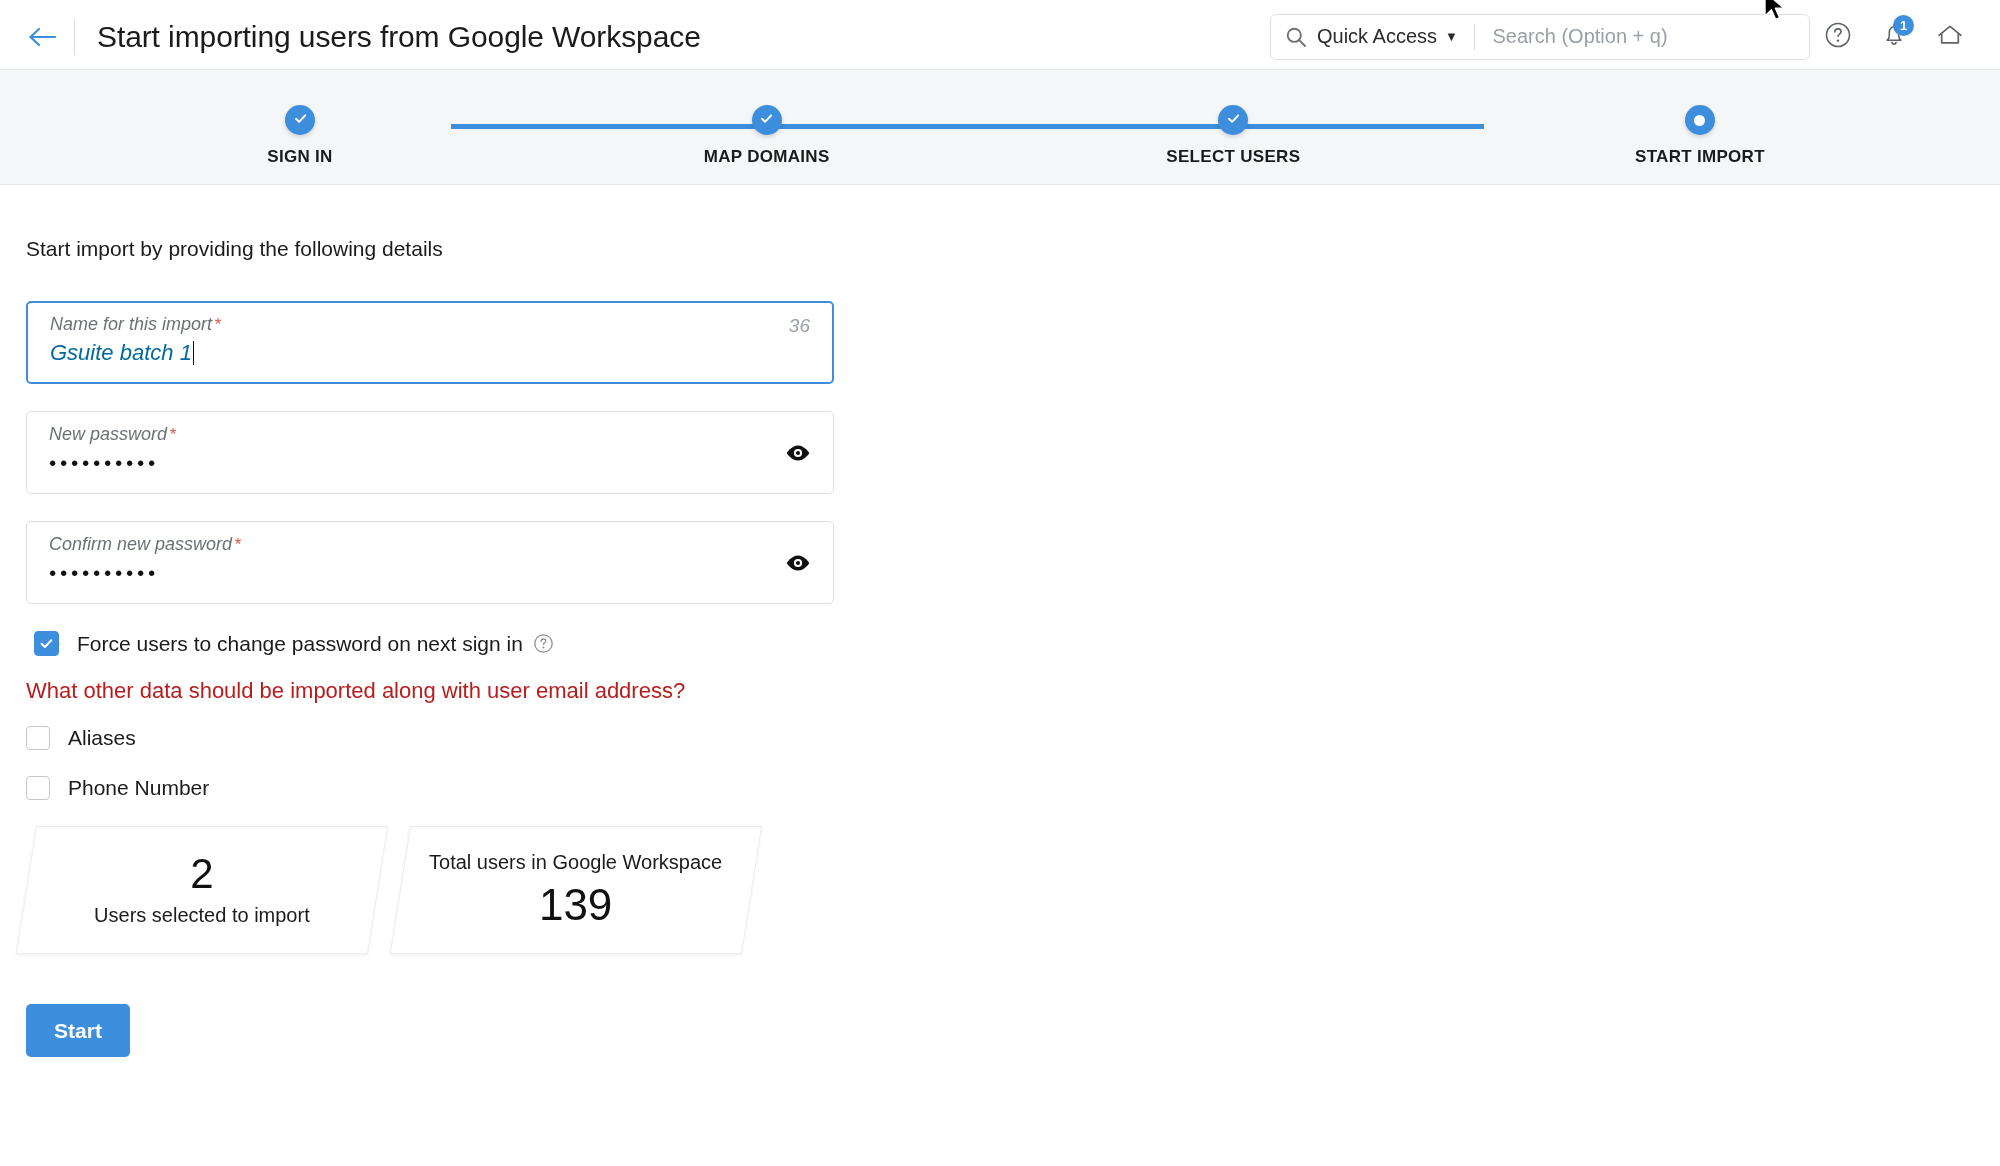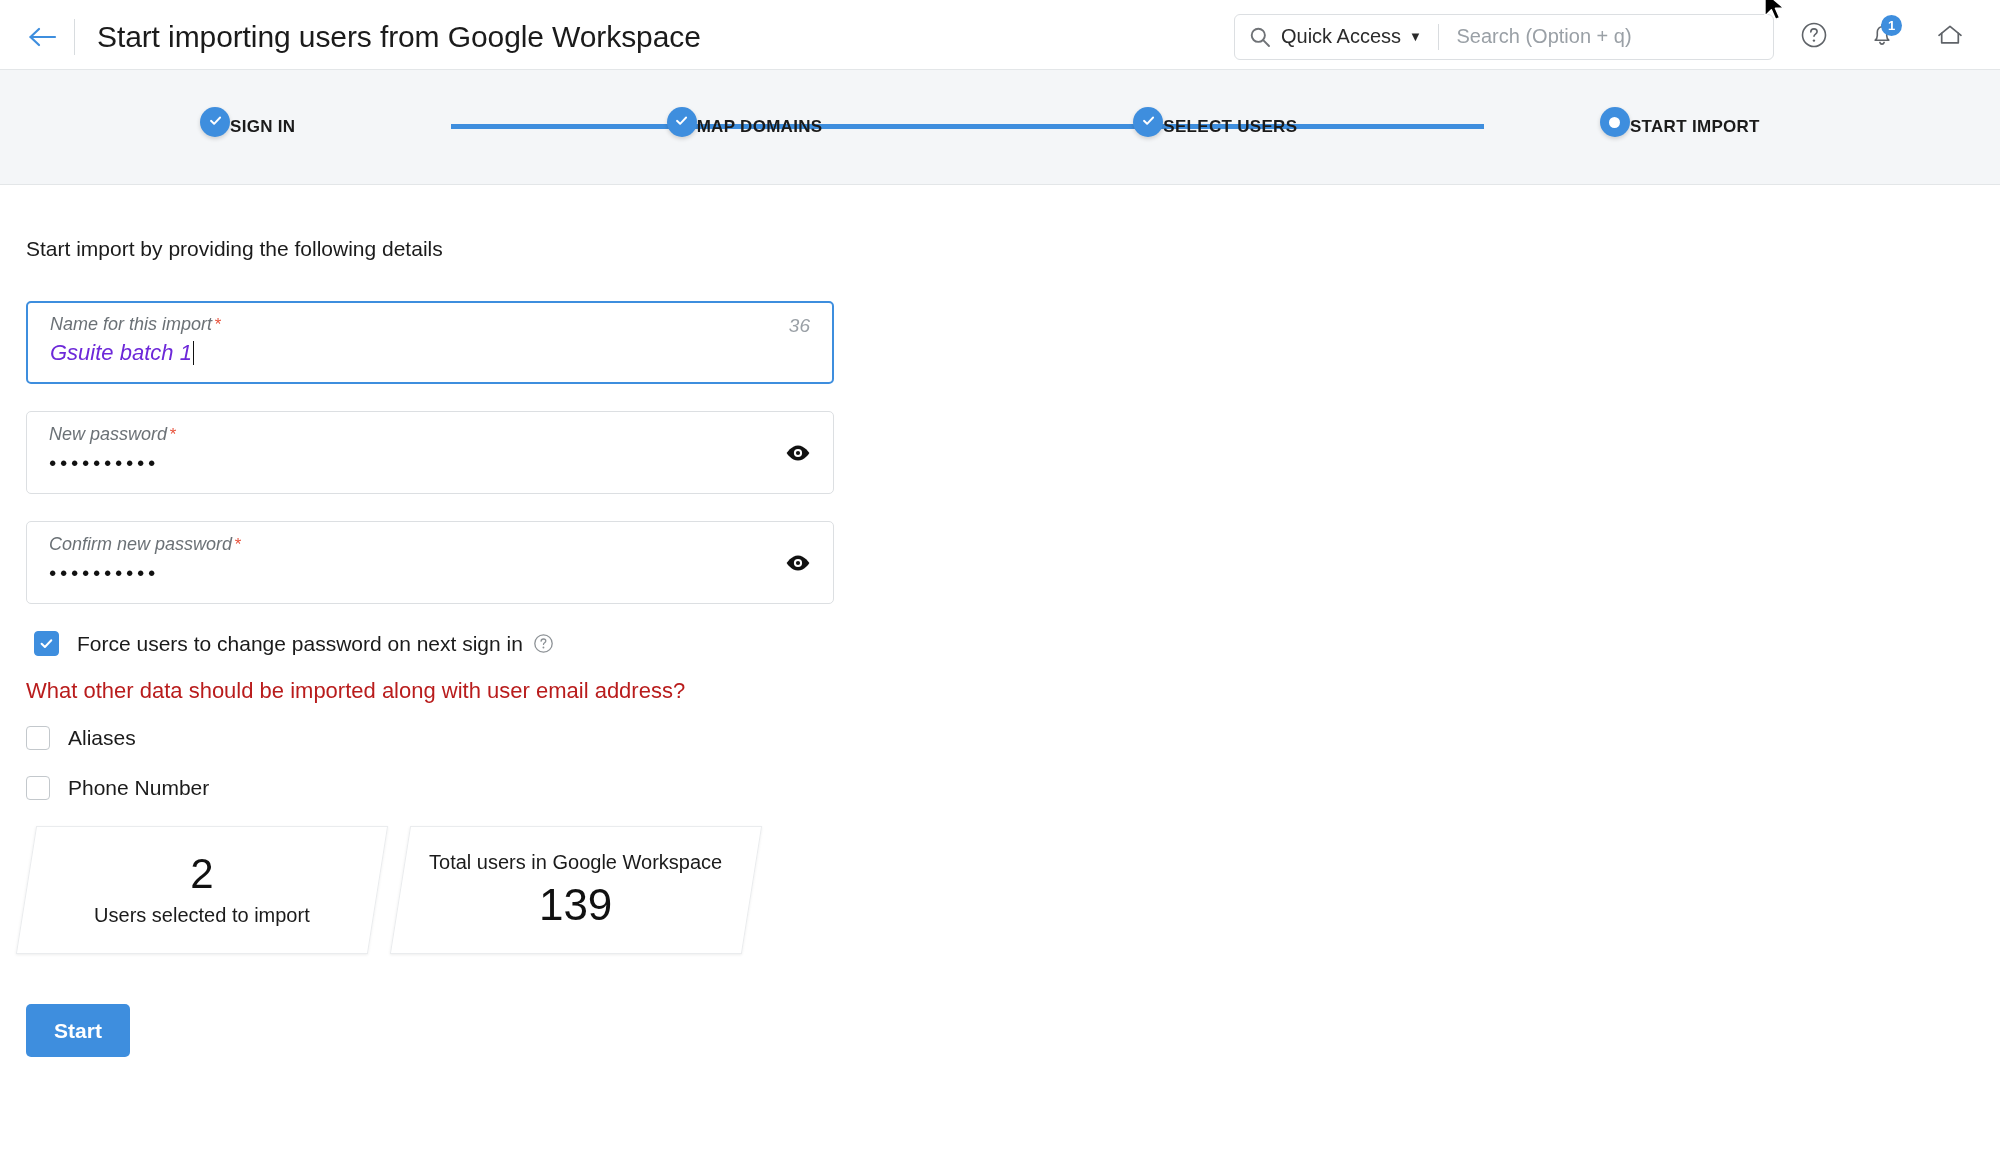--- a/index.html
+++ b/index.html
@@ -38,21 +38,21 @@
     font-size: 30px;
     font-weight: 400;
     color: #1b1b1b;
     letter-spacing: -0.1px;
     white-space: nowrap;
   }
   .topbar-right {
     margin-left: auto;
     display: flex;
     align-items: center;
-    gap: 12px;
+    gap: 0px;
   }
   .searchbox {
     display: flex;
     align-items: center;
     height: 46px;
     width: 540px;
     border: 1px solid #dcdfe2;
     border-radius: 6px;
     padding: 0 14px;
     background: #fff;
@@ -132,22 +132,22 @@
     background: #3e8ede;
   }
   .steps {
     position: relative;
     display: flex;
     justify-content: space-between;
   }
   .step {
     position: relative;
     display: flex;
-    flex-direction: row;
-    align-items: flex-end;
+    flex-direction: column;
+    align-items: center;
     width: 200px;
     cursor: pointer;
   }
   .node {
     width: 30px; height: 30px;
     border-radius: 50%;
     background: #3e8ede;
     display: flex; align-items: center; justify-content: center;
     box-shadow: 0 2px 4px rgba(0,0,0,0.16);
     z-index: 2;
@@ -200,21 +200,21 @@
   }
   .field-label {
     font-size: 18px;
     color: #6b7176;
     display: block;
     margin-bottom: 5px;
   }
   .req { color: #e8543e; font-size: 17px; margin-left: 2px; }
   .field-value {
     font-size: 22px;
-    color: #6d28d9;
+    color: #0369a1;
     display: flex;
     align-items: center;
   }
   .caretline {
     display: inline-block;
     width: 1.5px;
     height: 24px;
     background: #111;
     margin-left: 1px;
   }

